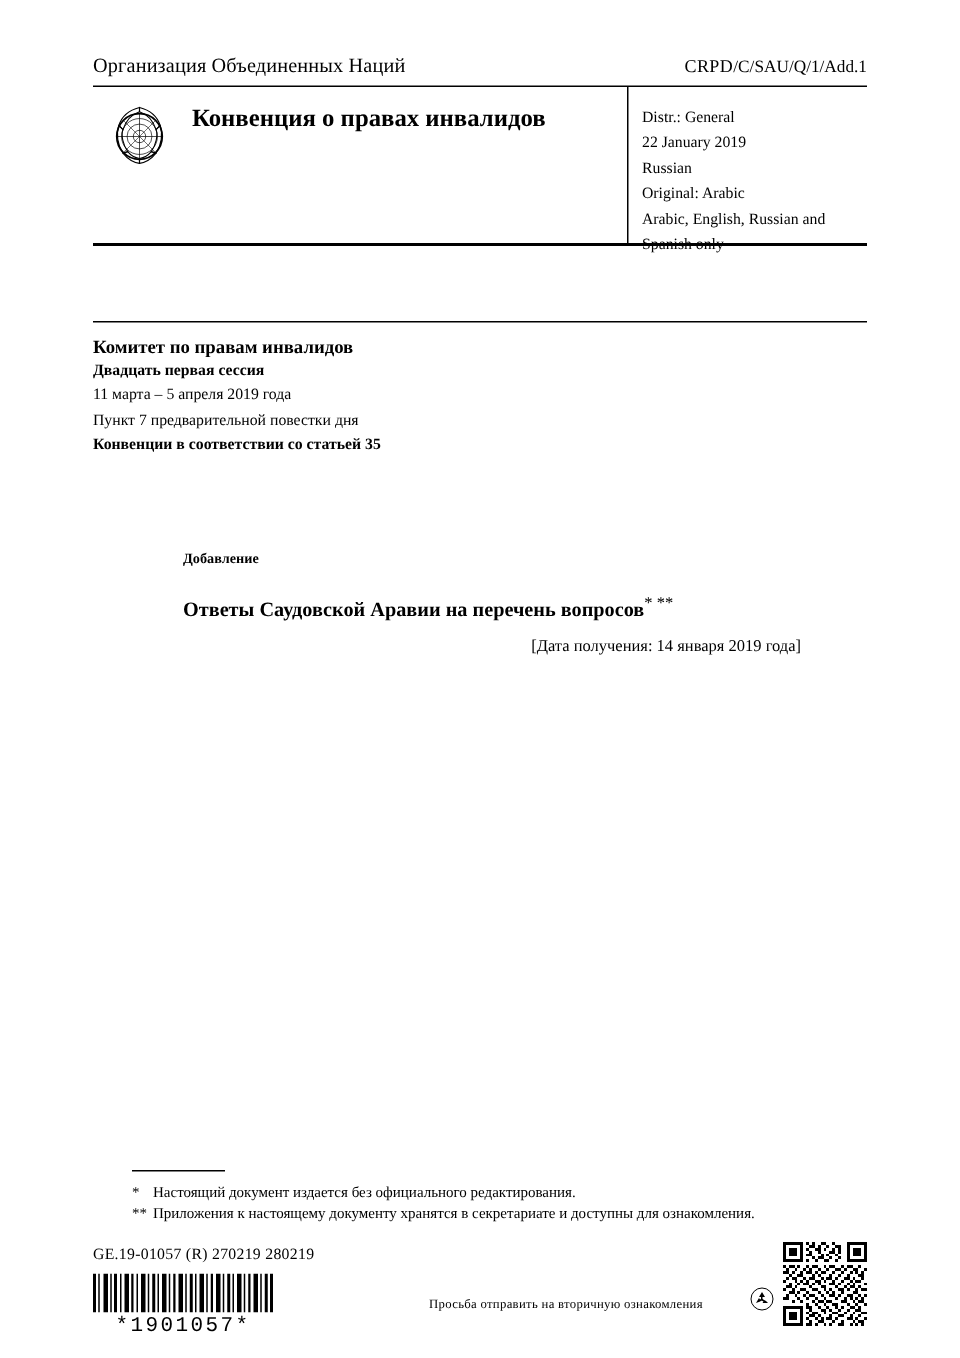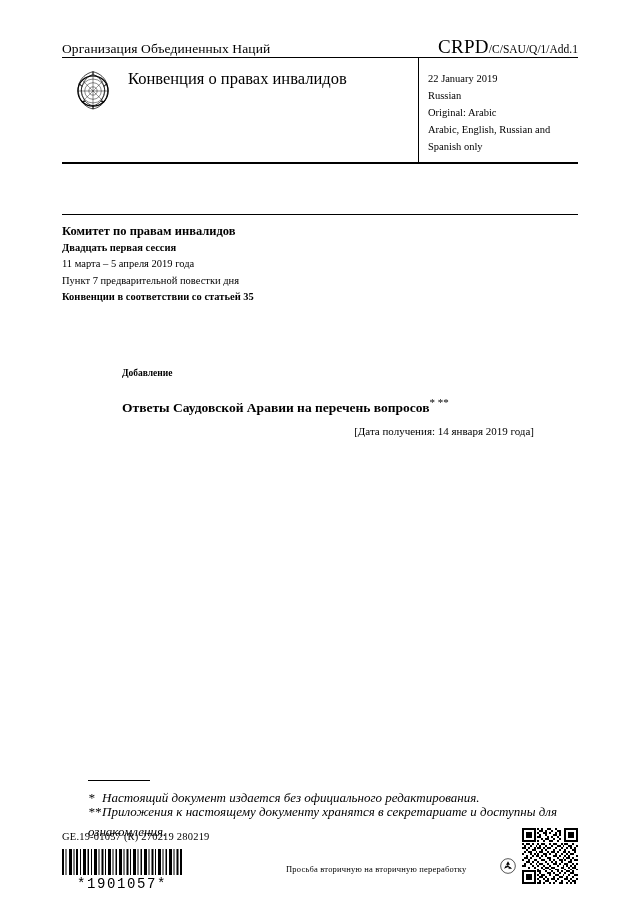--- a/index.html
+++ b/index.html
@@ -35,21 +35,21 @@
     font-family: "Liberation Serif", serif;
     font-size: 13.5px;
     letter-spacing: 0.1px;
   }
   .symbol {
     font-family: "Liberation Serif", serif;
     font-size: 11.5px;
     white-space: nowrap;
   }
   .symbol .big {
-    font-size: 19px;
+    font-size: 12px;
     letter-spacing: 0.3px;
     margin-left: 47px;
   }
 
   .rule-top {
     position: absolute;
     left: 62px; top: 57px;
     width: 516px;
     height: 1px;
     background: #000;
@@ -72,21 +72,21 @@
   .emblem {
     position: absolute;
     left: 70px; top: 68px;
     width: 46px;
     height: 46px;
   }
   .conv-title {
     position: absolute;
     left: 128px; top: 68px;
     width: 275px;
-    font-weight: normal;
+    font-weight: bold;
     font-size: 16.5px;
     line-height: 1.28;
   }
 
   .distr {
     position: absolute;
     left: 428px; top: 70px;
     width: 145px;
     font-size: 10.5px;
     line-height: 1.62;
@@ -151,23 +151,22 @@
     position: absolute;
     left: 88px; top: 780px;
     width: 62px;
     height: 1px;
     background: #000;
   }
   .fn {
     position: absolute;
     left: 88px;
     width: 470px;
-    font-size: 13px;
+    font-size: 10px;
     line-height: 1.5;
-    font-style: italic;
   }
   .fn1 { top: 788px; }
   .fn2 { top: 802px; }
   .fn .mark { display: inline-block; width: 14px; }
 
   
   .gecode {
     position: absolute;
     left: 62px; top: 831px;
     font-size: 10.5px;
@@ -237,20 +236,21 @@
       <path d="M20 34 C16 46 18 62 26 74 L33 72 C26 62 23 48 26 40 Z" fill="none" stroke="#000" stroke-width="1.6"></path>
       <path d="M80 34 C84 46 82 62 74 74 L67 72 C74 62 77 48 74 40 Z" fill="none" stroke="#000" stroke-width="1.6"></path>
       <path d="M26 74 C34 84 44 88 50 89 L50 82 C44 81 37 77 33 72 Z" fill="none" stroke="#000" stroke-width="1.6"></path>
       <path d="M74 74 C66 84 56 88 50 89 L50 82 C56 81 63 77 67 72 Z" fill="none" stroke="#000" stroke-width="1.6"></path>
     </svg>
   </div>
 
   <div class="conv-title">Конвенция о правах инвалидов</div>
 
   <div class="distr">
+    <div>Distr.:  General</div>
     <div>22 January 2019</div>
     <div>Russian</div>
     <div>Original: Arabic</div>
     <div>Arabic, English, Russian and</div>
     <div>Spanish only</div>
   </div>
 
   <div class="rule-sec"></div>
 
   <div class="cmt-block">
@@ -315,21 +315,21 @@
           <rect x="103.5" y="0" width="1.5" height="26"></rect>
         <rect x="107" y="0" width="3" height="26"></rect>
           <rect x="111.5" y="0" width="1" height="26"></rect>
         <rect x="114.5" y="0" width="2" height="26"></rect>
           <rect x="118" y="0" width="2" height="26"></rect>
       </g>
     </svg>
   </div>
   <div class="barcode-text">*1901057*</div>
 
-  <div class="recycle-text">Просьба вторичную на вторичную переработку</div>
+  <div class="recycle-text">Просьба отправить на вторичную ознакомления</div>
   <div class="recycle-icon">
     <svg viewBox="0 0 24 24" width="16" height="16" aria-hidden="true">
       <circle cx="12" cy="12" r="11" fill="none" stroke="#000" stroke-width="1"></circle>
       <path d="M12 5 L15 10 L12.5 10 L12.5 13 L11 13 L11 10 L9 10 Z" fill="#000"></path>
       <path d="M6 16 L9 11 L10 12.5 L12 11.5 L12.8 13 L9.5 14.8 Z" fill="#000"></path>
       <path d="M18 16 L12.5 16 L13.5 14.5 L11.5 13.5 L12.3 12 L16 14 Z" fill="#000"></path>
     </svg>
   </div>
 
   <div class="qr">

